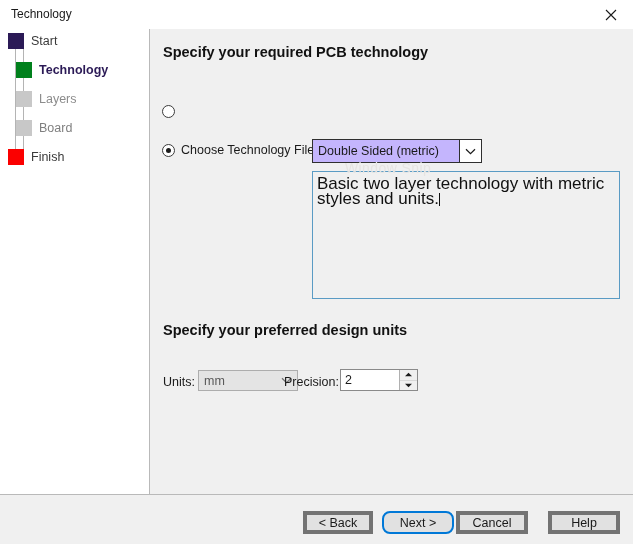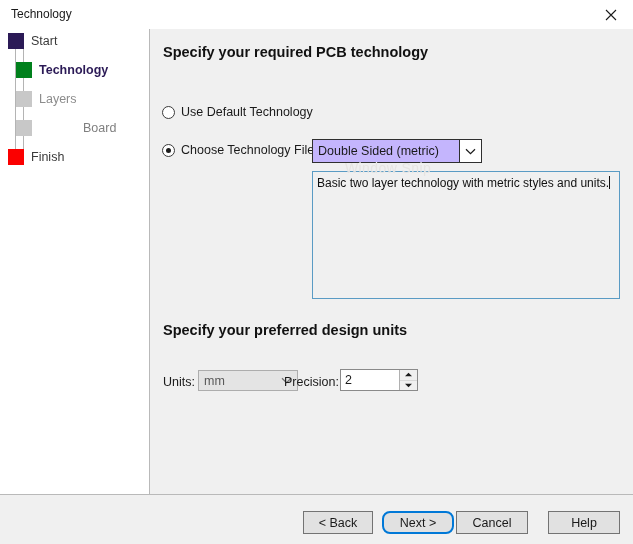--- a/index.html
+++ b/index.html
@@ -192,21 +192,21 @@
   .descbox {
     position: absolute;
     box-sizing: border-box;
     border: 1px solid #5a9bc4;
     background: #f0f0f0;
   }
   .descbox-text {
     position: absolute;
     left: 4px; top: 4px;
     right: 4px;
-    font-size: 12px;
+    font-size: 17px;
     color: #101010;
     line-height: 15px;
   }
   .caret {
     display: inline-block;
     width: 1px;
     height: 13px;
     background: #101010;
     vertical-align: -2px;
     margin-left: 0px;
@@ -255,21 +255,21 @@
   .spin-up { border-bottom: 1px solid #d8d8d8; }
   .spin-up svg, .spin-down svg { display: block; }
 
   
   .btn {
     position: absolute;
     top: 511px;
     height: 23px;
     box-sizing: border-box;
     background: #e1e1e1;
-    border: 1px solid #737373;
+    border: 4px solid #737373;
     font-size: 12.5px;
     color: #1a1a1a;
     display: flex;
     align-items: center;
     justify-content: center;
     font-family: "Liberation Sans", sans-serif;
     white-space: nowrap;
     cursor: default;
   }
   .btn.default {
@@ -322,38 +322,37 @@
       <div class="step-label" style="left:39px; color:#2b1a56; font-weight:bold;">Technology</div>
     </div>
 
     <div class="step" style="top:60px;">
       <div class="step-box" style="left:16px; background:#c8c8c8;"></div>
       <div class="step-label" style="left:39px; color:#8c8c8c;">Layers</div>
     </div>
 
     <div class="step" style="top:89px;">
       <div class="step-box" style="left:16px; background:#c8c8c8;"></div>
-      <div class="step-label" style="left:39px; color:#7f7f7f;margin-left:44px;">Board</div>
+      <div class="step-label" style="left:39px; color:#7f7f7f;">Board</div>
     </div>
 
     <div class="step" style="top:118px;">
       <div class="step-box" style="left:8px; background:#fb0000;"></div>
       <div class="step-label" style="left:31px; color:#3a3a3a;">Finish</div>
     </div>
   </div>
 
   <div class="v-divider"></div>
 
   <div class="content">
 
     <div class="section-title" style="left:13px; top:15px;">Specify your required PCB technology</div>
 
     <div class="radio-row" style="left:12px; top:76px;">
       <span class="radio"></span>
-      <span class="radio-label">Use Default Technology</span>
     </div>
 
     <div class="radio-row" style="left:12px; top:114px;">
       <span class="radio checked"></span>
       <span class="radio-label">Choose Technology File:</span>
     </div>
 
     <div class="combo" style="left:162px; top:110px; width:170px; height:24px;">
       <div class="combo-value">Double Sided (metric)</div>
       <div class="combo-arrow">

